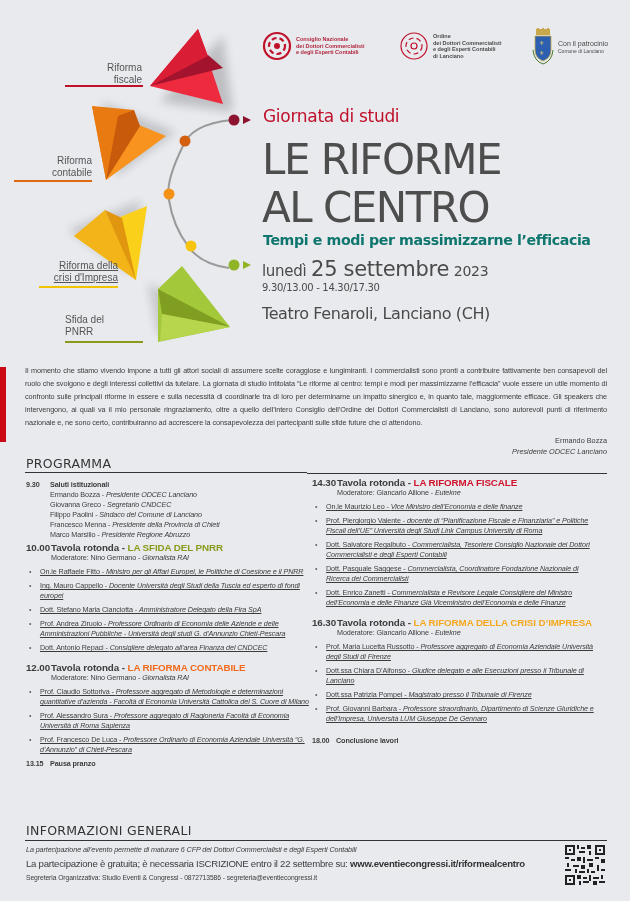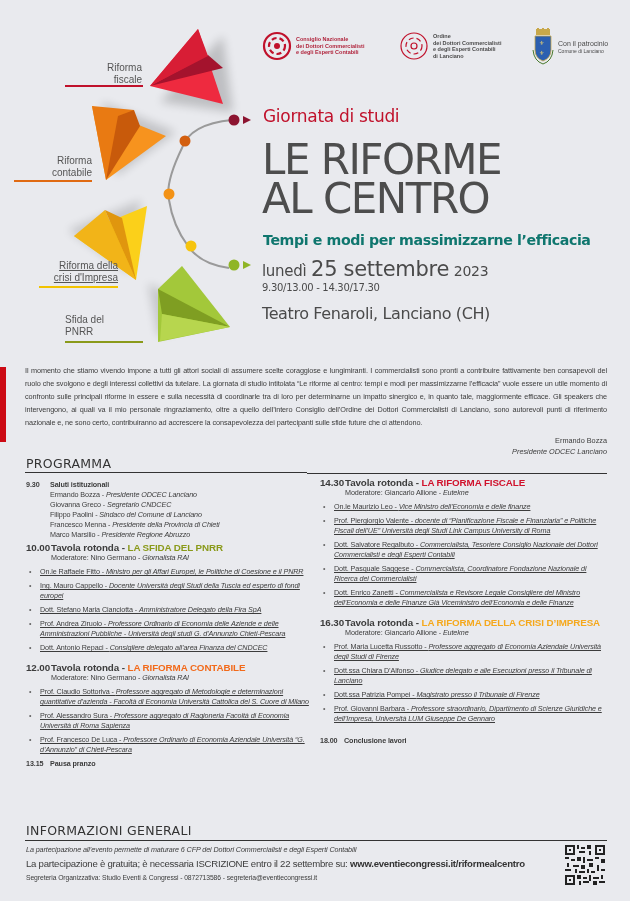--- a/index.html
+++ b/index.html
@@ -183,21 +183,21 @@
   <polygon points="88,8 96,12 88,16" fill="#8c1430"></polygon>
   <circle cx="30" cy="33" r="5.5" fill="#d35f0f"></circle>
   <circle cx="14" cy="86" r="5.5" fill="#f39215"></circle>
   <circle cx="36" cy="138" r="5.5" fill="#f6c40d"></circle>
   <circle cx="79" cy="157" r="5.5" fill="#8fb526"></circle>
   <polygon points="88,153 96,157 88,161" fill="#8fb526"></polygon>
 </svg>
 
 <div class="abs kicker" style="left:263px; top:106px;">Giornata di studi</div>
 <div class="abs headline" style="left:262px; top:140px;">LE RIFORME</div>
-<div class="abs headline" style="left:262px; top:179px;">AL CENTRO</div>
+<div class="abs headline" style="left:262px; top:188px;">AL CENTRO</div>
 <div class="abs subhead" style="left:263px; top:232px;">Tempi e modi per massimizzarne l’efficacia</div>
 
 <div class="abs date" style="left:262px; top:257px;">
   <span class="d1">lunedì</span>
   <span class="d2">25 settembre</span>
   <span class="d3">2023</span>
 </div>
 <div class="abs times" style="left:262px; top:282px;">9.30/13.00 - 14.30/17.30</div>
 <div class="abs venue" style="left:262px; top:304px;">Teatro Fenaroli, Lanciano (CH)</div>
 
@@ -249,21 +249,21 @@
     <li><span>Prof. Alessandro Sura - </span><span class="role">Professore aggregato di Ragioneria Facoltà di Economia Università di Roma Sapienza</span></li>
     <li><span>Prof. Francesco De Luca - </span><span class="role">Professore Ordinario di Economia Aziendale Università “G. d’Annunzio” di Chieti-Pescara</span></li>
   </ul>
 
   <div class="slot">
     <span class="slot-time">13.15</span>
     <span class="slot-title">Pausa pranzo</span>
   </div>
 </div>
 
-<div class="abs prog" style="left:320px; top:478px; width:285px;">
+<div class="abs prog" style="left:312px; top:478px; width:285px;">
 
   <div class="slot slot-big">
     <span class="slot-time">14.30</span>
     <div class="slot-body slot-title"><span>Tavola rotonda - </span><span class="accent" style="color:#d0112b;text-align:right;">LA RIFORMA FISCALE</span></div>
   </div>
   <div class="mod"><span>Moderatore: Giancarlo Allione - </span><span class="role">Eutekne</span></div>
   <ul class="speakers">
     <li><span>On.le Maurizio Leo - </span><span class="role">Vice Ministro dell’Economia e delle finanze</span></li>
     <li><span>Prof. Piergiorgio Valente - </span><span class="role">docente di “Pianificazione Fiscale e Finanziaria” e Politiche Fiscali dell’UE” Università degli Studi Link Campus University di Roma</span></li>
     <li><span>Dott. Salvatore Regalbuto - </span><span class="role">Commercialista, Tesoriere Consiglio Nazionale dei Dottori Commercialisti e degli Esperti Contabili</span></li>

